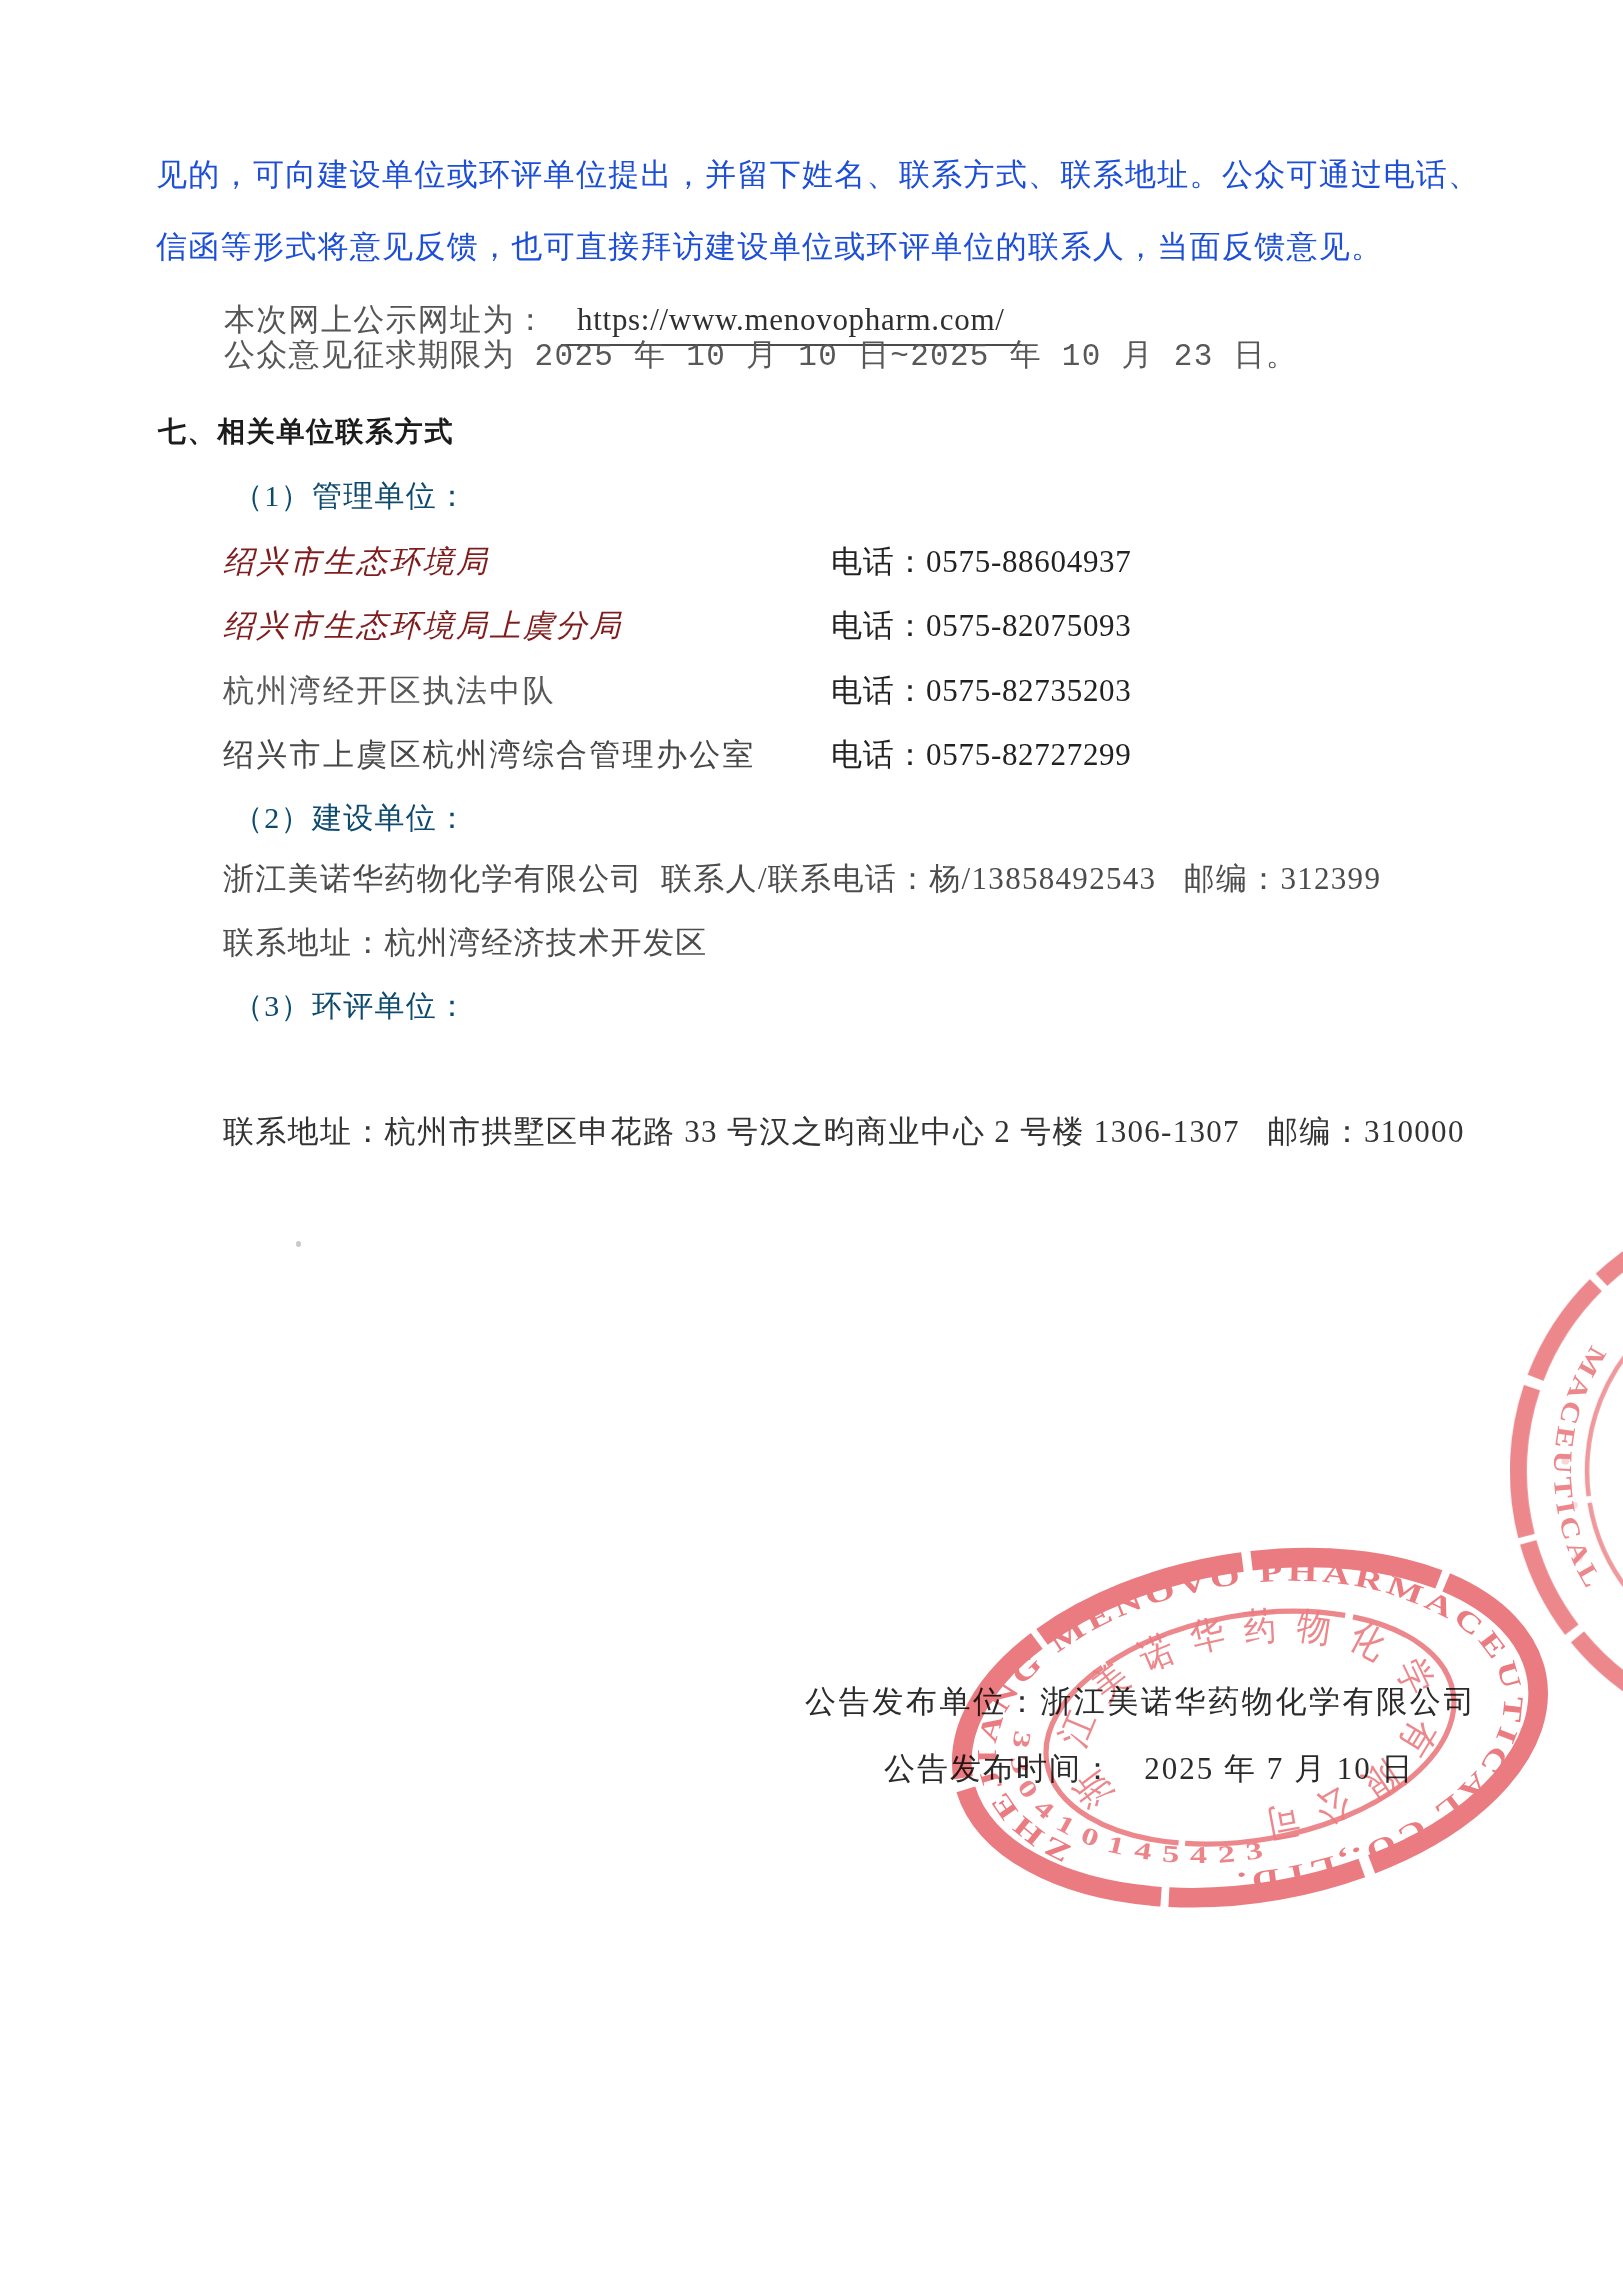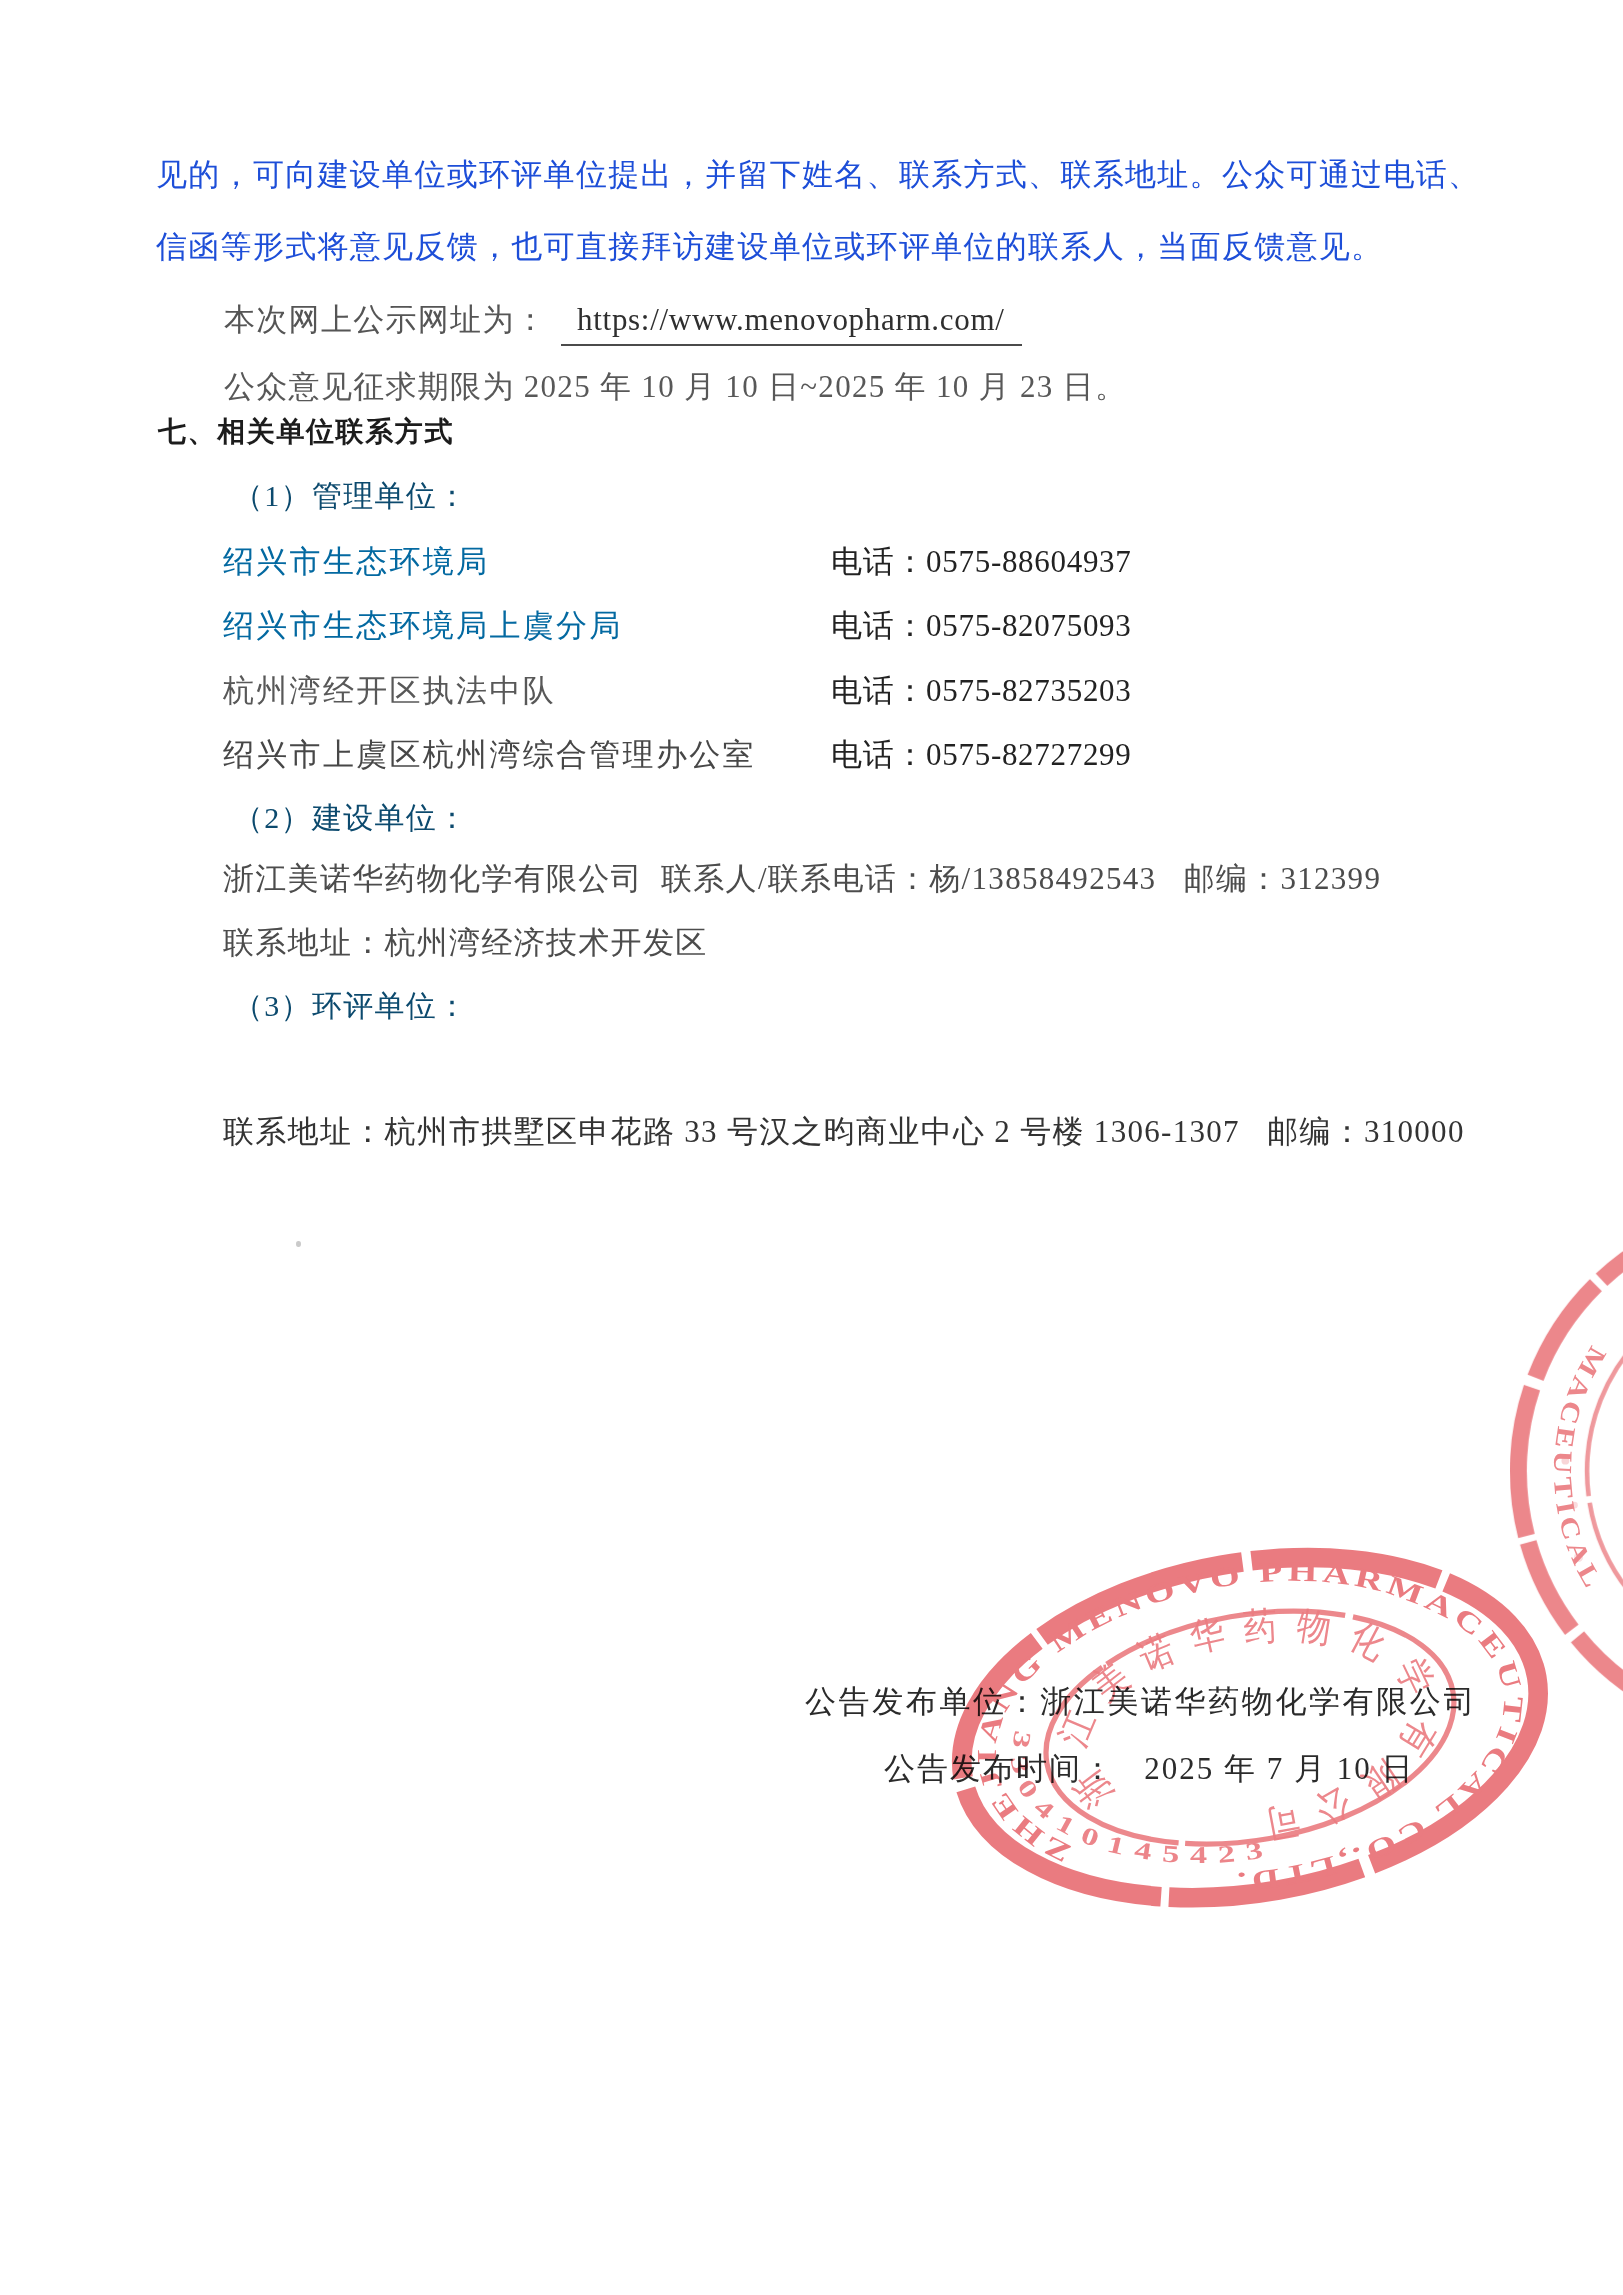--- a/index.html
+++ b/index.html
@@ -15,21 +15,21 @@
     line-height:1.25;
     white-space:pre;
     color:#4a4a4a;
     font-size:31px;
   }
   .para{letter-spacing:1.3px;color:#1d4ed8;}
   .indent{letter-spacing:1.3px;color:#585858;}
   .h1{font-weight:bold;color:#1c1c1c;font-size:28px;letter-spacing:1.6px;}
   .h2{font-weight:normal;color:#0c4a6e;font-size:30px;letter-spacing:1.3px;}
   .rowname{letter-spacing:2.3px;}
-  .row-light{color:#0369a1;}
+  .row-light{color:#7f1d1d;font-style:italic;}
   .row-mid{color:#585858;}
   .row-dark{color:#474747;}
   .phone{color:#222222;letter-spacing:0.7px;}
   .body-line{color:#4c4c4c;letter-spacing:1.3px;}
   .dark-line{color:#333333;letter-spacing:1.3px;}
   .url-label{color:#555555;letter-spacing:1.3px;}
   .url{
     display:inline-block;
     margin-left:14.4px;
     padding:0 17px 3.9px 15.7px;
@@ -51,21 +51,21 @@
 </head>
 <body>
 
 <div class="page">
 
   <div class="tline para" style="left:156px;top:156px;">见的，可向建设单位或环评单位提出，并留下姓名、联系方式、联系地址。公众可通过电话、</div>
   <div class="tline para" style="left:156px;top:220px;margin-top:8px;">信函等形式将意见反馈，也可直接拜访建设单位或环评单位的联系人，当面反馈意见。</div>
 
   <div class="tline" style="left:224px;top:301px;font-family:Liberation Serif, serif;"><span class="url-label">本次网上公示网址为：</span><span class="url">https://www.menovopharm.com/</span></div>
 
-  <div class="tline indent" style="left:224px;top:368px;">公众意见征求期限为 2025 年 10 月 10 日~2025 年 10 月 23 日。</div>
+  <div class="tline indent" style="left:224px;top:338px;font-family:Liberation Mono, monospace;">公众意见征求期限为 2025 年 10 月 10 日~2025 年 10 月 23 日。</div>
 
   <div class="tline h1" style="left:158px;top:414px;">七、相关单位联系方式</div>
 
   <div class="tline h2" style="left:233px;top:477px;">（1）管理单位：</div>
 
   <div>
     <span class="tline rowname row-light" style="left:223px;top:543px;">绍兴市生态环境局</span>
     <span class="tline phone" style="left:831px;top:543px;">电话：0575-88604937</span>
   </div>
   <div>

